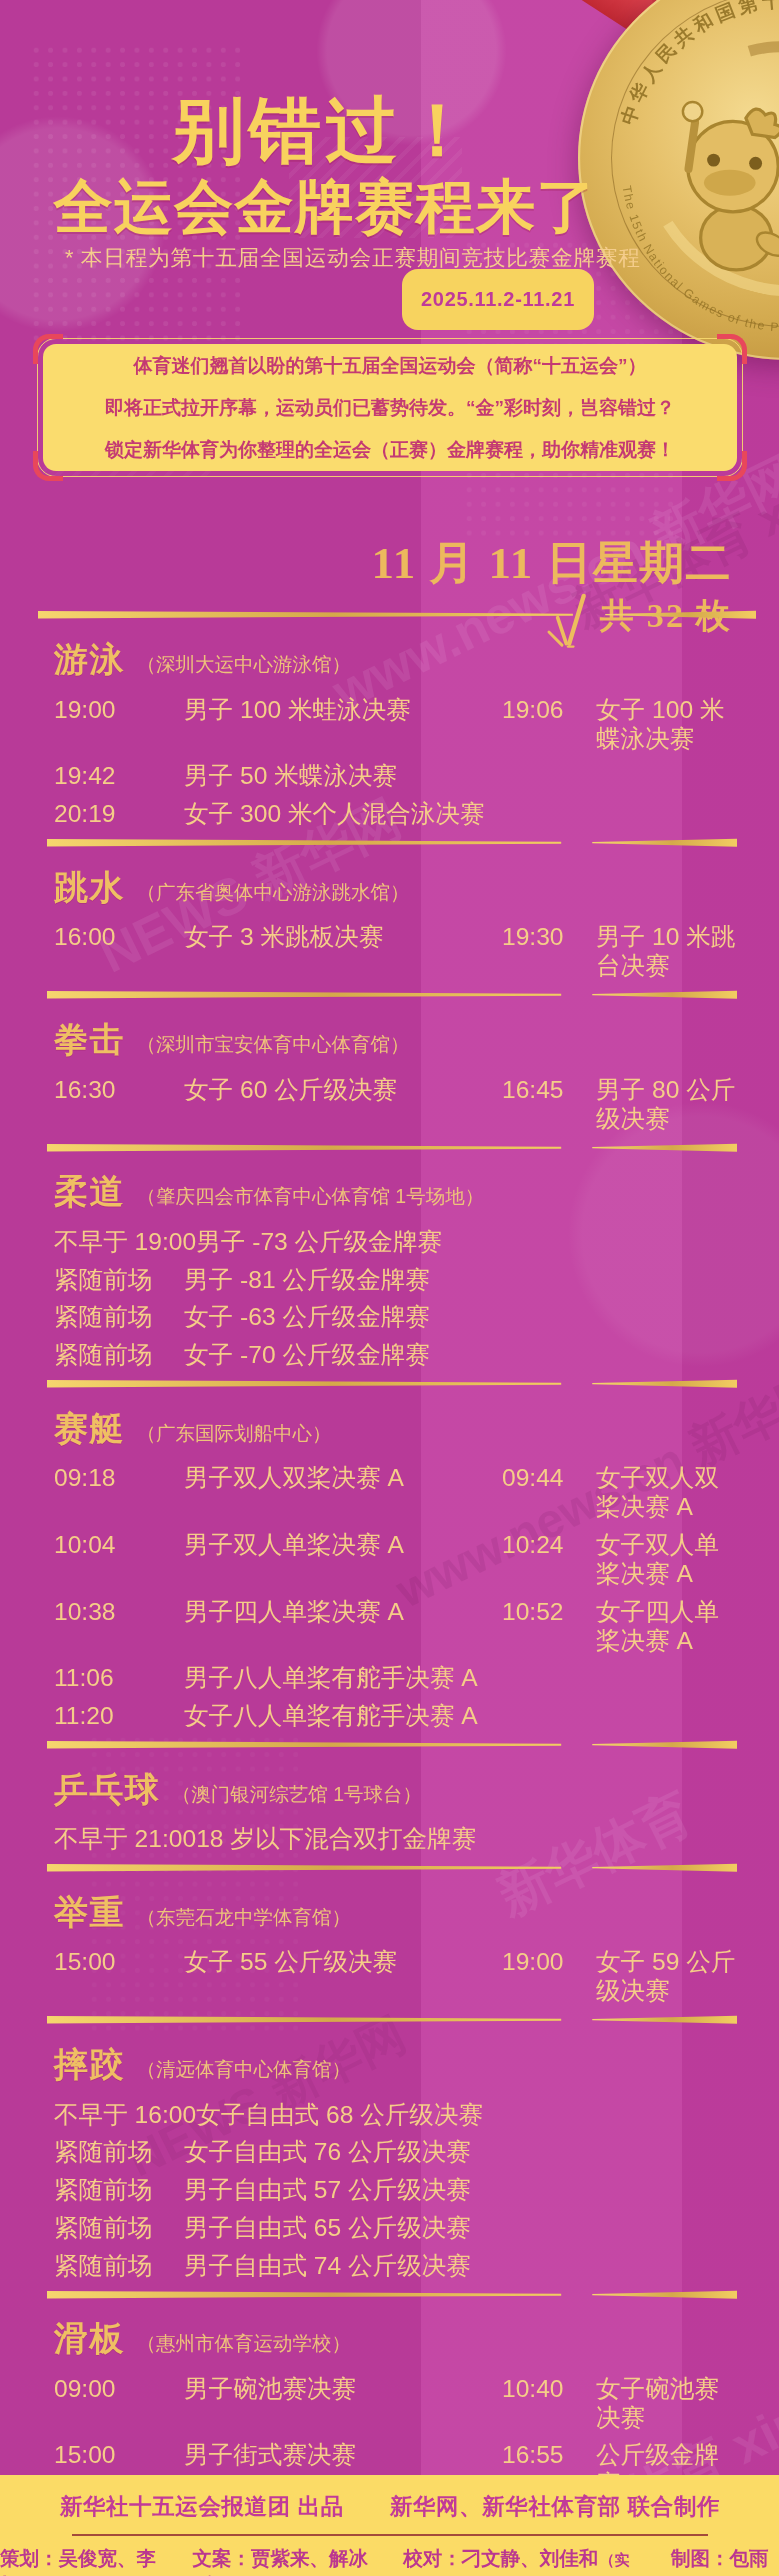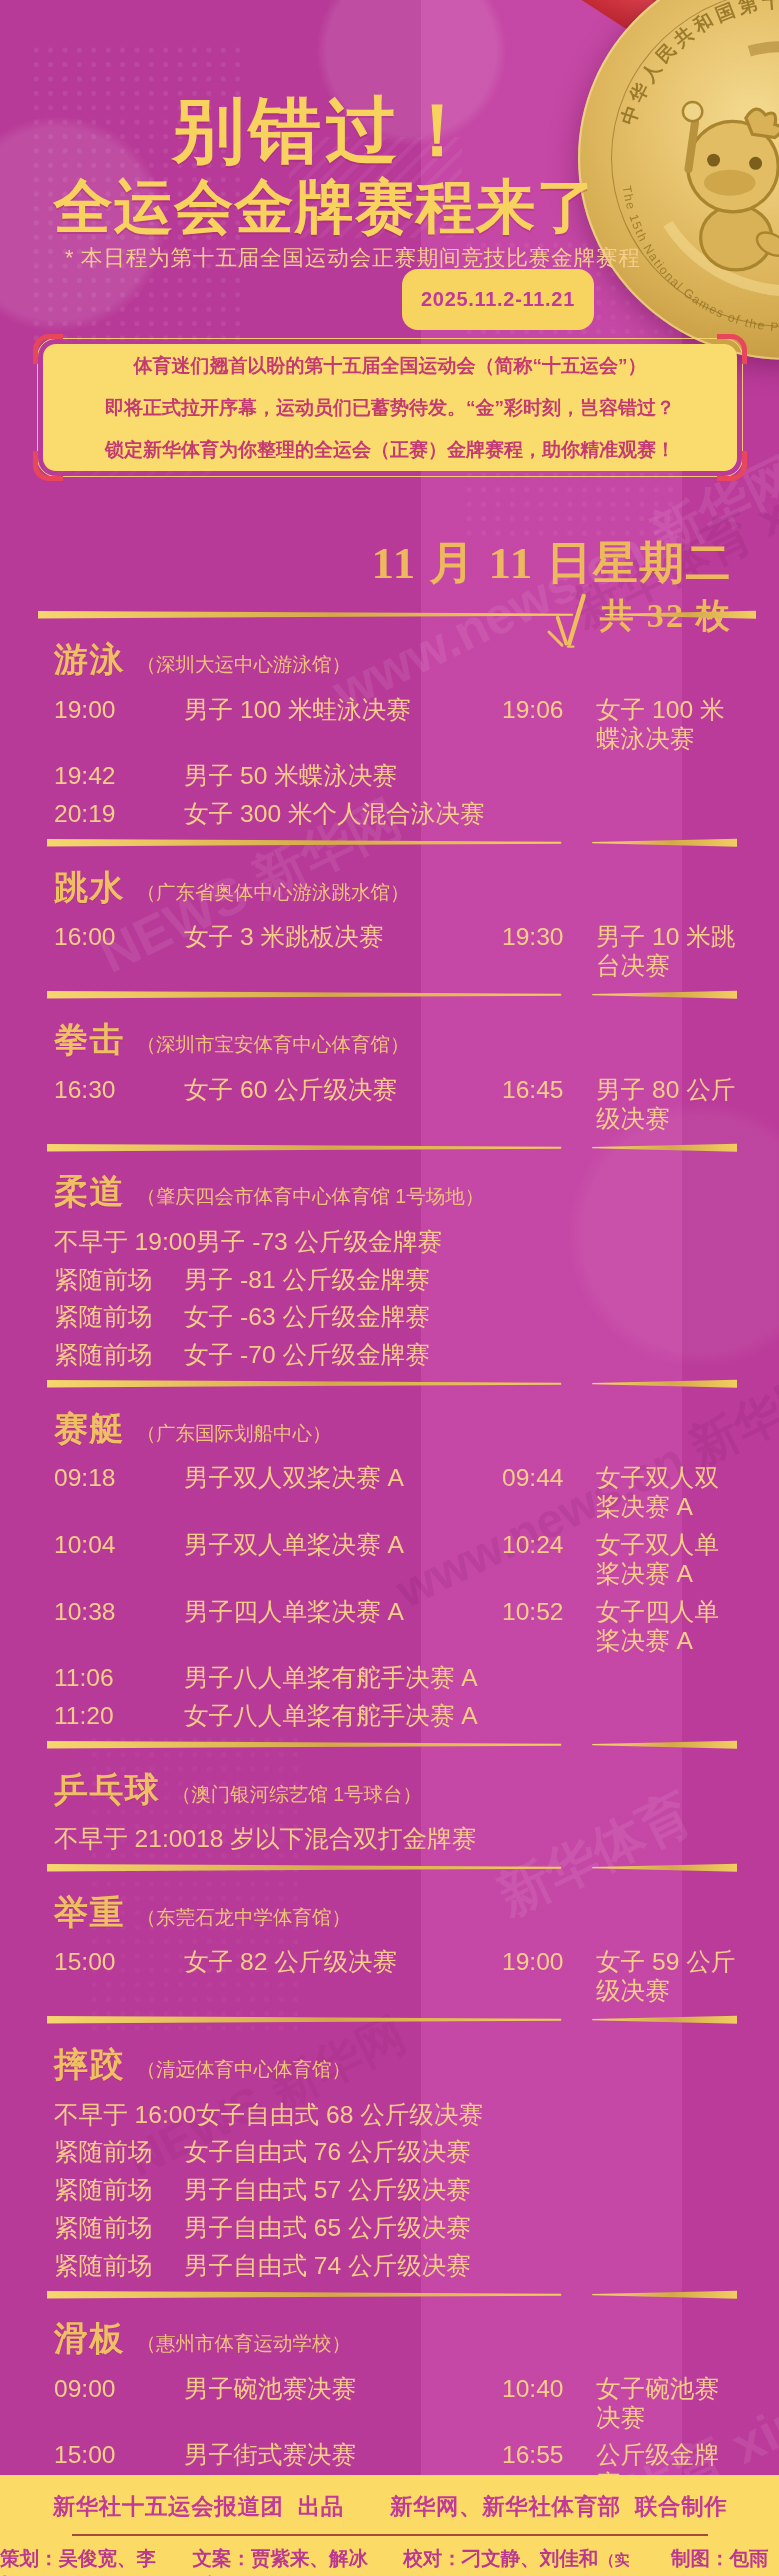--- a/index.html
+++ b/index.html
@@ -82,21 +82,21 @@
   .cell .time{min-width:130px;flex:none;}
   .cell.second .time{min-width:94px;margin-left:44px;}
   .sec-divider{margin:10px 0 17.3px -7.2px;height:9.4px;}
   .sec-divider svg, .main-divider svg, .mini-divider svg{display:block;width:100%;height:100%;}
   
   .footnotes{text-align:center;margin-top:48px;}
   .note-line{font-size:21px;color:#f3cb85;font-weight:bold;}
   .mini-divider{width:339px;height:7.2px;margin:16px auto 19px auto;}
   .src-line{font-size:21px;color:#f6cf8c;font-weight:bold;margin-top:16px;letter-spacing:0.7px;}
   
-  .band{position:absolute;left:0;right:0;bottom:0;height:101px;background:#fbdb66;font-family:Liberation Mono, monospace;}
+  .band{position:absolute;left:0;right:0;bottom:0;height:101px;background:#fbdb66;}
   .band-line1{display:flex;justify-content:center;gap:46px;margin-top:16px;
     font-size:22.4px;font-weight:bold;color:#c23a98;letter-spacing:0.7px;}
   .band-rule{width:636px;margin:11.6px auto 0 auto;border-top:2.2px solid #a34b3b;}
   .credits{display:flex;justify-content:center;gap:29px;margin-top:9.4px;
     font-size:19.5px;color:#bb3790;font-weight:bold;}
   .credits .suffix{font-size:15px;align-self:center;margin-left:1.4px;}
 </style>
 </head>
 <body>
 
@@ -404,21 +404,21 @@
 
   <section class="sec">
     <div class="sec-head">
       <span class="sec-name">举重</span>
       <span class="sec-venue">（东莞石龙中学体育馆）</span>
     </div>
     <div class="sec-rows">
         <div class="row">
           <div class="cell first2">
             <span class="time">15:00</span>
-            <span class="event">女子 82 公斤级决赛</span>
+            <span class="event">女子 55 公斤级决赛</span>
           </div>
           <div class="cell second">
             <span class="time">19:00</span>
             <span class="event">女子 59 公斤级决赛</span>
           </div>
         </div>
       </div>
     <div class="sec-divider">
       <svg viewBox="0 0 1000 14" preserveAspectRatio="none">
         <polygon points="0,1.5 745,5.5 745,8.5 0,12.5" fill="url(#goldgrad)"></polygon>

